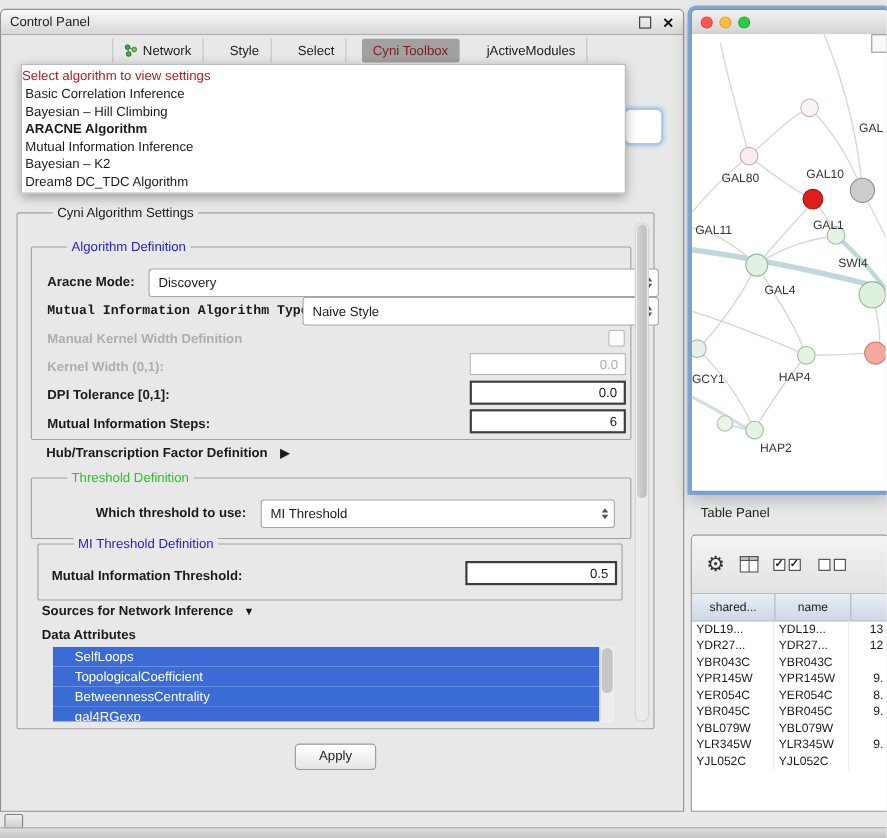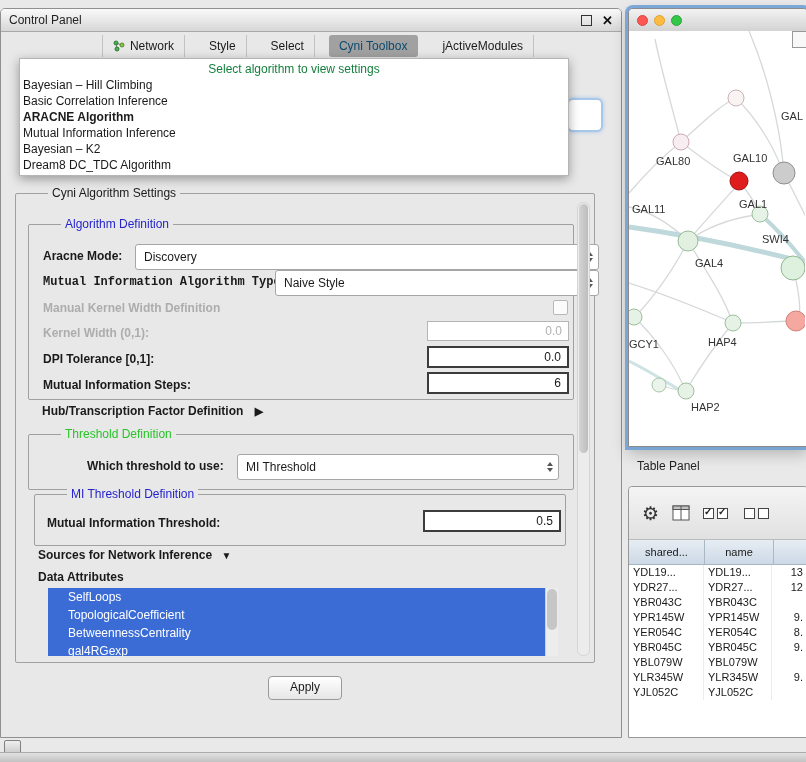--- a/index.html
+++ b/index.html
@@ -14,25 +14,25 @@
     display:flex;align-items:center;padding:0 8px;border-radius:4px 4px 0 0;}
   .titlebar .title{font-size:12px;color:#222;}
   .win-controls{margin-left:auto;display:flex;align-items:center;gap:10px;}
   .win-float{width:9px;height:9px;border:1.5px solid #333;background:transparent;}
   .win-close{font-weight:bold;font-size:13px;color:#111;line-height:1;}
   
   .control-panel{left:0;top:8px;width:620px;height:728px;}
   .tabbar{position:absolute;top:24px;left:0;right:0;height:26px;display:flex;justify-content:center;align-items:center;}
   .tab{padding:4px 10px;display:flex;align-items:center;gap:5px;border-right:1px solid #c2c2c2;white-space:nowrap;margin-left:14px;}
   .tab:first-child{border-left:1px solid #c2c2c2;}
-  .tab.active{background:#a1a1a1;color:#0c4a6e;border-radius:3px;border-right-color:transparent;}
+  .tab.active{background:#a1a1a1;color:#7f1d1d;border-radius:3px;border-right-color:transparent;}
   
   .algo-popup{position:absolute;left:18px;top:49px;width:548px;background:#fff;border:1px solid #b5b5b5;
     box-shadow:0 3px 10px rgba(0,0,0,.35);z-index:50;padding:2px 0;}
-  .popup-placeholder{color:#15803d;text-align:center;height:16px;line-height:16px;}
+  .popup-placeholder{color:#b91c1c;text-align:left;height:16px;line-height:16px;}
   .popup-item{height:16px;line-height:16px;padding-left:3px;}
   .popup-item.selected{font-weight:bold;}
   .spinner-remnant{position:absolute;left:566px;top:89px;width:32px;height:30px;background:#fff;
     border:2px solid #a9c7e8;border-radius:6px;box-shadow:0 0 4px #a9c7e8;z-index:40;}
   
   .grp{position:absolute;border:1px solid #a0a0a0;border-radius:2px;}
   .gtitle{position:absolute;top:-8px;left:8px;background:#e8e8e8;padding:0 4px;white-space:nowrap;margin-left:24px;}
   .gtitle.blue{color:#2424cc;}
   .gtitle.green{color:#28c428;}
   .lbl{position:absolute;font-weight:bold;white-space:nowrap;}
@@ -130,22 +130,22 @@
     <span class="tab active">
       <span>Cyni Toolbox</span>
     </span>
     <span class="tab">
       <span>jActiveModules</span>
     </span>
   </div>
 
   <div class="algo-popup">
     <div class="popup-placeholder">Select algorithm to view settings</div>
+    <div class="popup-item">Basic Correlation Inference</div>
     <div class="popup-item">Bayesian – Hill Climbing</div>
-    <div class="popup-item">Basic Correlation Inference</div>
     <div class="popup-item selected">ARACNE Algorithm</div>
     <div class="popup-item">Mutual Information Inference</div>
     <div class="popup-item">Bayesian – K2</div>
     <div class="popup-item">Dream8 DC_TDC Algorithm</div>
   </div>
   <div class="spinner-remnant"></div>
 
   <div class="grp" style="left:14px;top:184px;width:578px;height:468px;">
     <span class="gtitle">Cyni Algorithm Settings</span>
 

